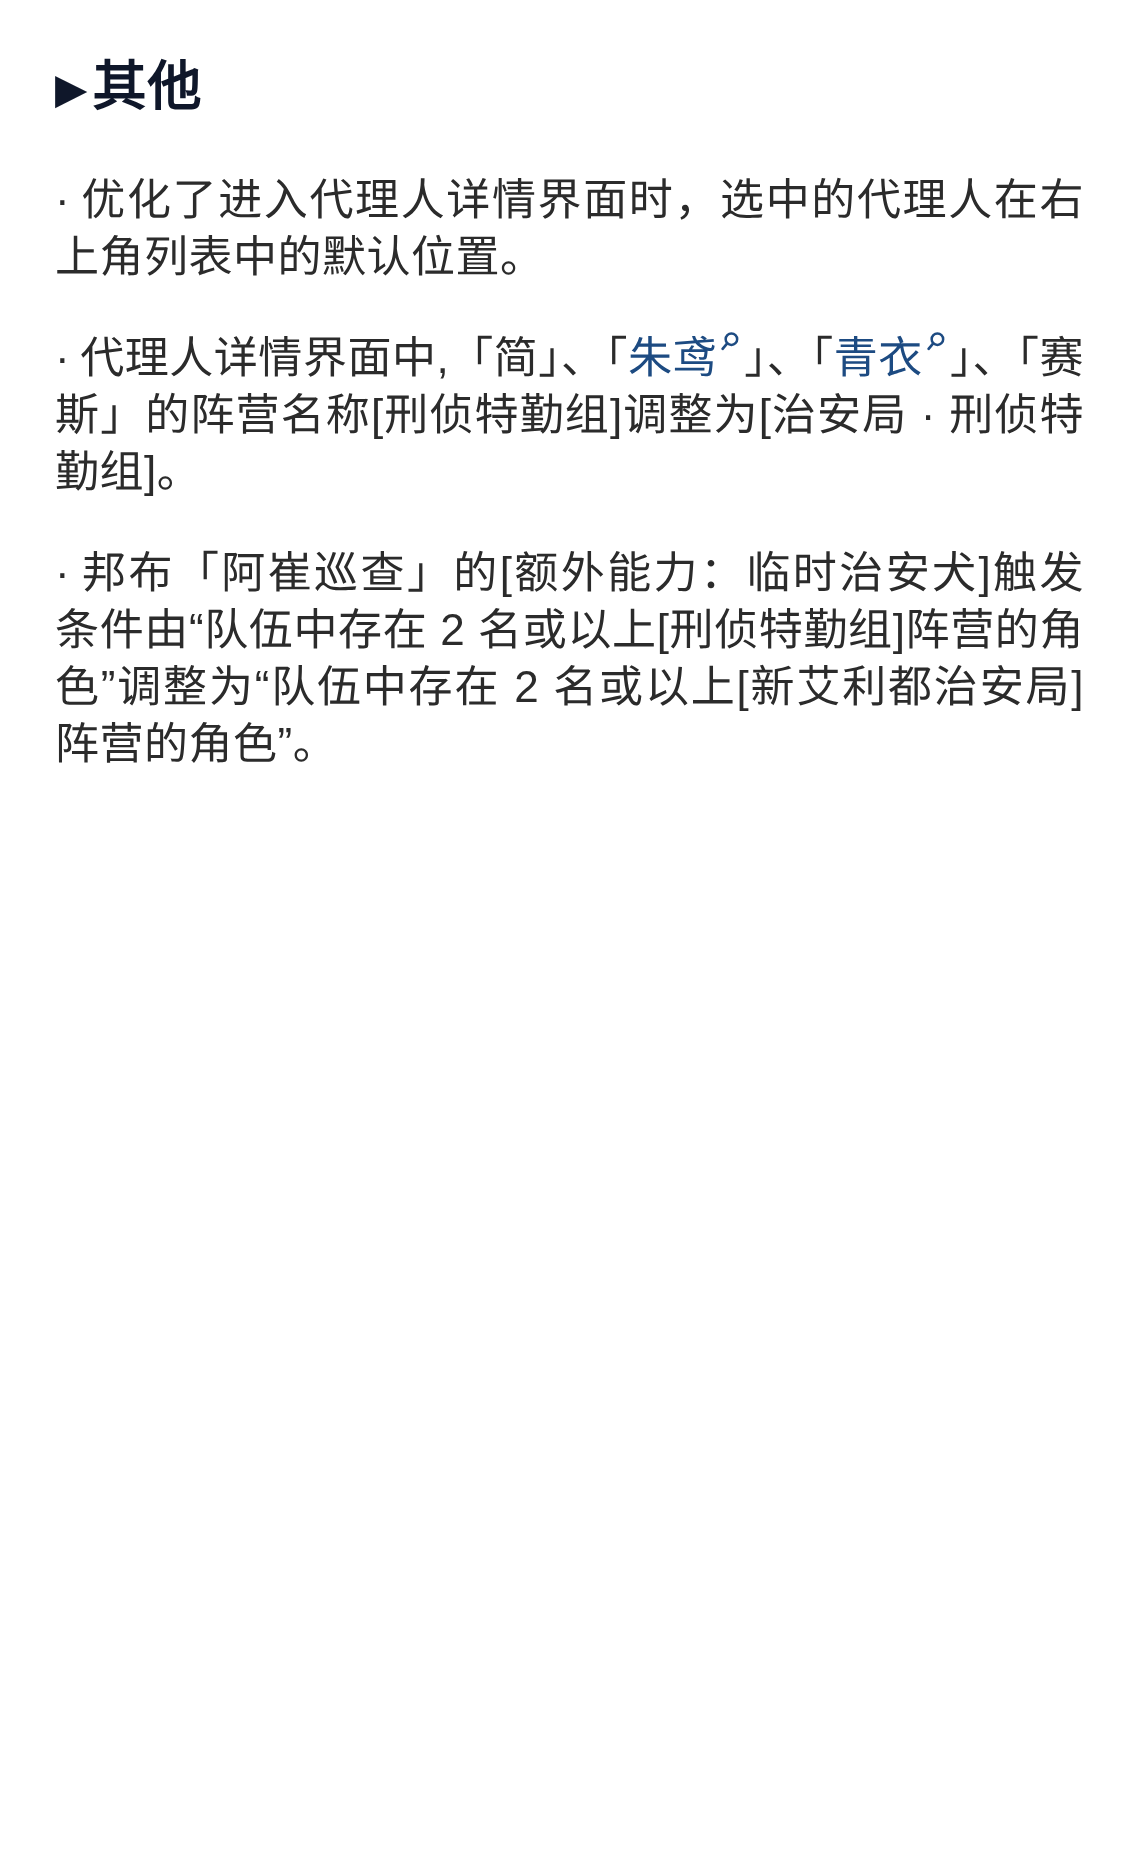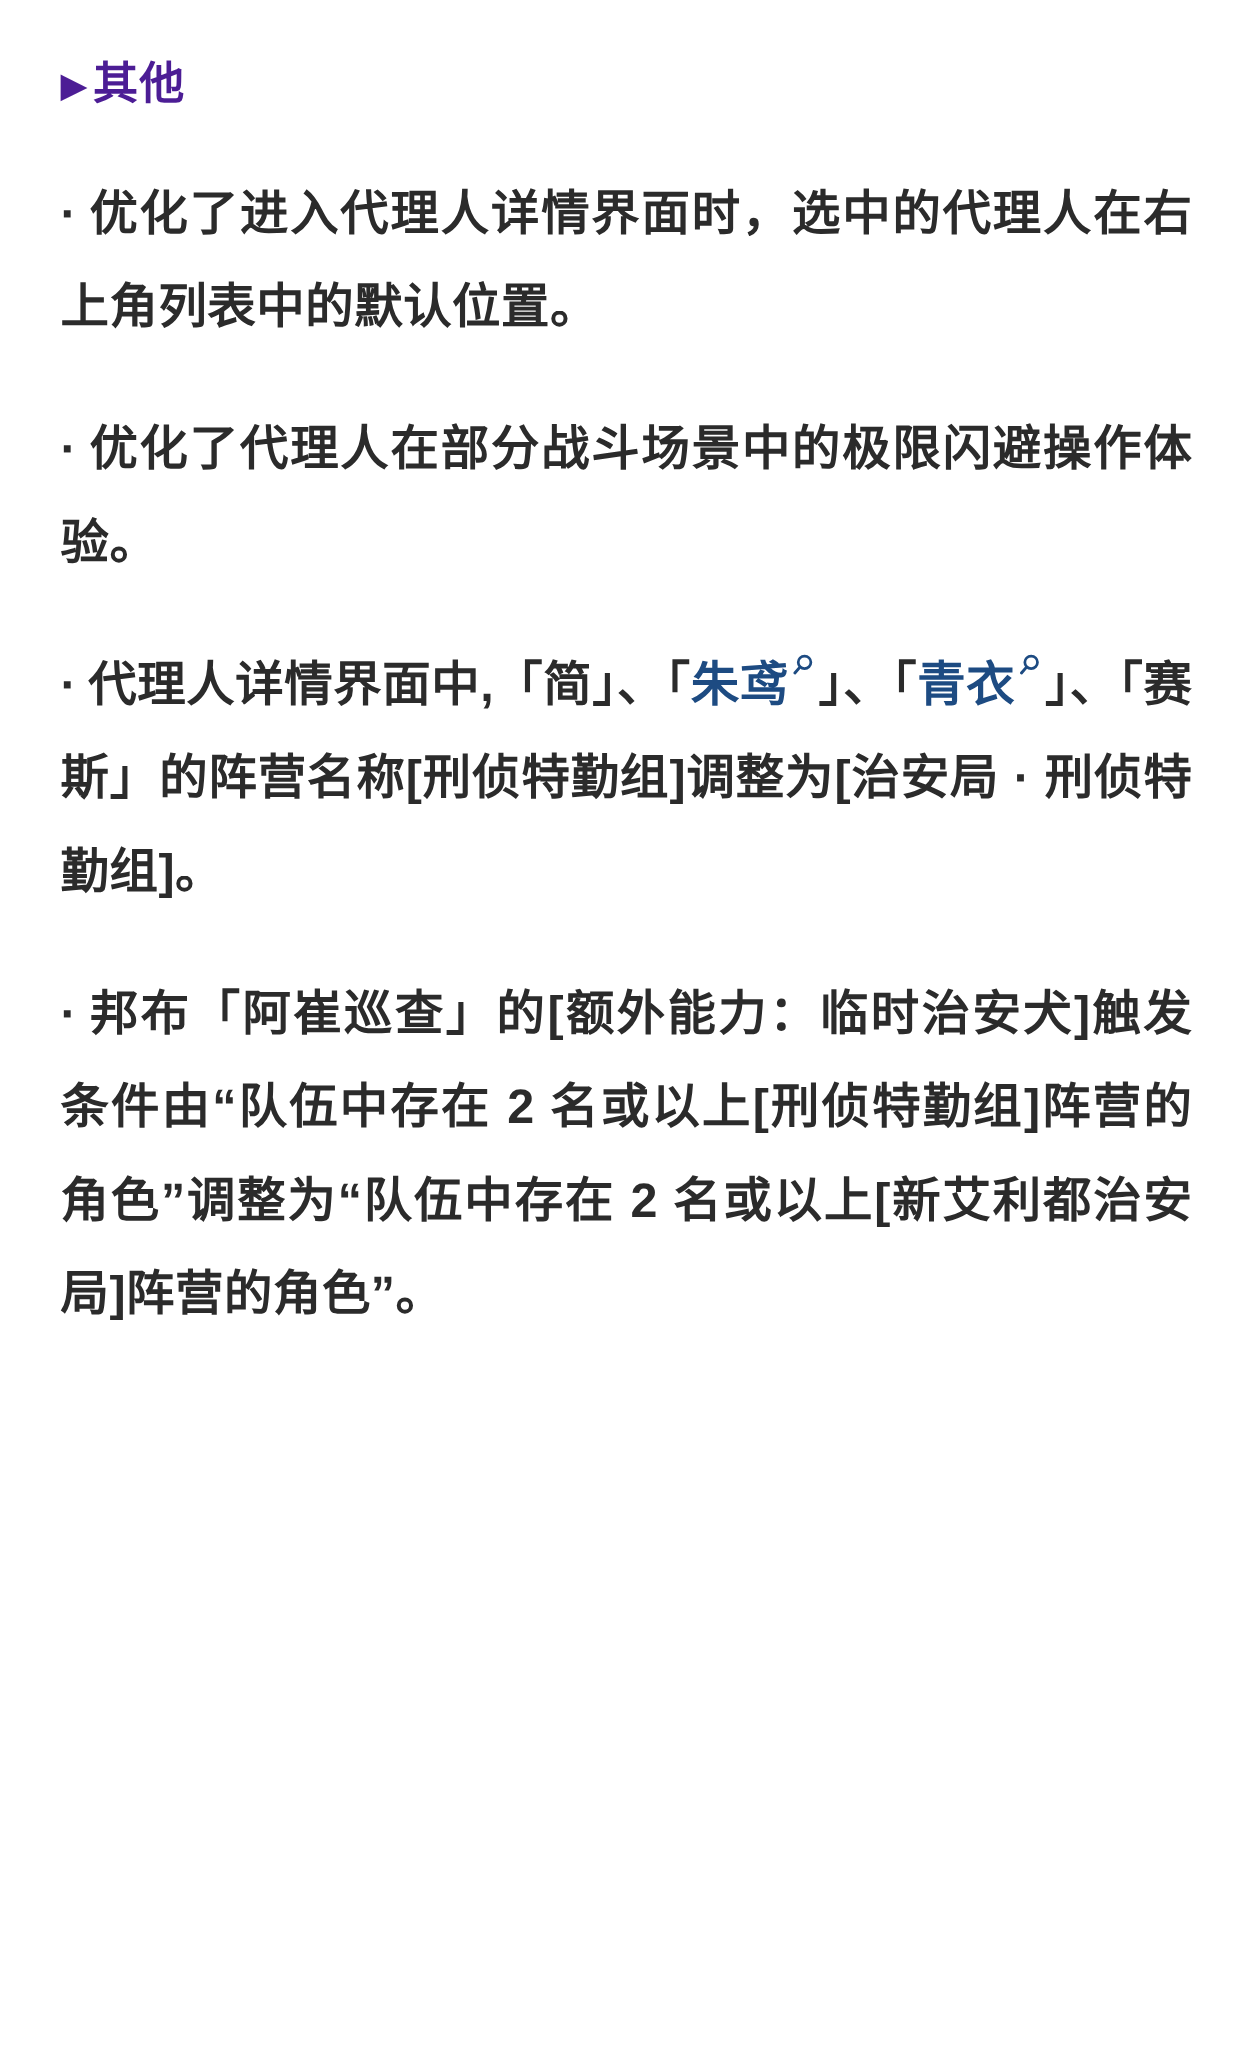--- a/index.html
+++ b/index.html
@@ -10,41 +10,40 @@
   body {
     width: 1126px;
     min-height: 1864px;
     font-family: "Liberation Sans", "DejaVu Sans", sans-serif;
     -webkit-font-smoothing: antialiased;
   }
   .article {
     padding: 46px 42px 60px 55px;
   }
   .section-title {
-    font-size: 41px;
+    font-size: 54px;
     font-weight: 700;
-    color: #4c1d95;
+    color: #0f172a;
     margin: 0 0 44px 0;
     line-height: 1.5;
     letter-spacing: 1px;
   }
   .section-title .marker {
     font-size: 0.78em;
     display: inline-block;
     transform: translateY(-2px);
     margin-right: 4px;
   }
   .bullet-list p.item {
     font-size: 44px;
-    line-height: 85px;
+    line-height: 57px;
     color: #2b2b2b;
     margin: 0 0 44px 0;
     text-align: justify;
     letter-spacing: 0.5px;
-    font-weight: bold;
   }
   .bullet-list p.item:last-child {
     margin-bottom: 0;
   }
   .bullet {
     margin-right: 10px;
   }
   .char-link {
     color: #1d4b82;
     text-decoration: none;
@@ -62,21 +61,20 @@
   }
 </style>
 </head>
 <body>
 
 <main class="article">
   <h2 class="section-title"><span class="marker">▶</span><span>其他</span></h2>
 
   <div class="bullet-list" id="bullet-list">
       <p class="item"><span class="bullet">·</span><span>优化了进入代理人详情界面时，选中的代理人在右上角列表中的默认位置。</span></p>
-      <p class="item"><span class="bullet">·</span><span>优化了代理人在部分战斗场景中的极限闪避操作体验。</span></p>
       <p class="item"><span class="bullet">·</span><span>代理人详情界面中,「简」、「</span><a class="char-link"><span>朱鸢</span><sup class="search-sup"><svg viewBox="0 0 24 24" width="23" height="23" aria-hidden="true">
               <circle cx="14" cy="8.5" r="6" fill="none" stroke="currentColor" stroke-width="2.6"></circle>
               <line x1="9.2" y1="13.5" x2="4.8" y2="18.6" stroke="currentColor" stroke-width="2.8" stroke-linecap="round"></line>
             </svg></sup></a><span>」、「</span><a class="char-link"><span>青衣</span><sup class="search-sup"><svg viewBox="0 0 24 24" width="23" height="23" aria-hidden="true">
               <circle cx="14" cy="8.5" r="6" fill="none" stroke="currentColor" stroke-width="2.6"></circle>
               <line x1="9.2" y1="13.5" x2="4.8" y2="18.6" stroke="currentColor" stroke-width="2.8" stroke-linecap="round"></line>
             </svg></sup></a><span>」、「赛斯」的阵营名称[刑侦特勤组]调整为[治安局 · 刑侦特勤组]。</span></p>
       <p class="item"><span class="bullet">·</span><span>邦布「阿崔巡查」的[额外能力：临时治安犬]触发条件由“队伍中存在 2 名或以上[刑侦特勤组]阵营的角色”调整为“队伍中存在 2 名或以上[新艾利都治安局]阵营的角色”。</span></p>
     </div>
 </main>

